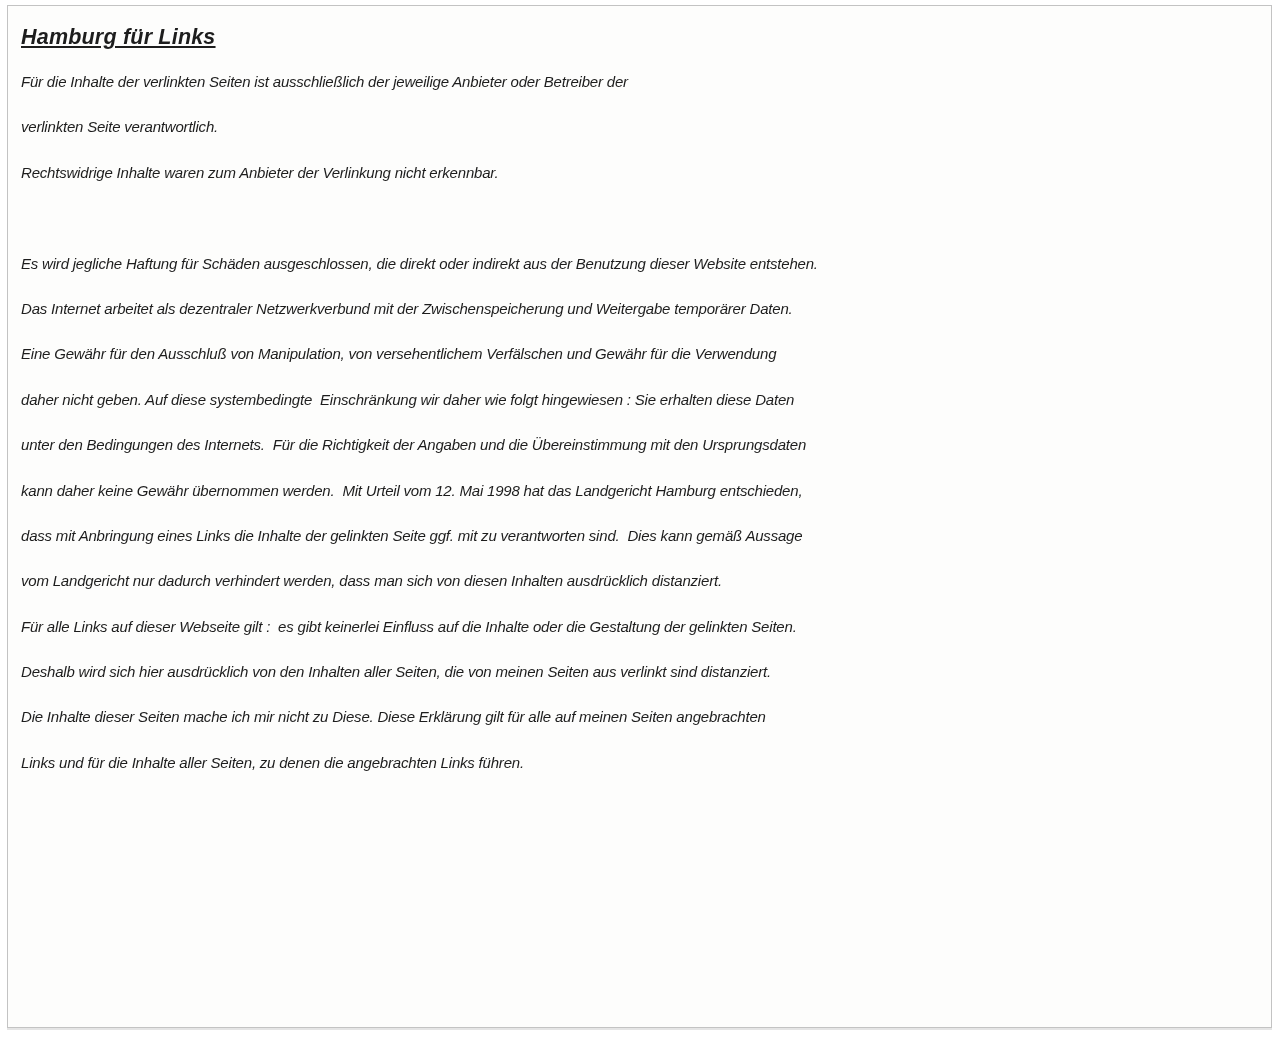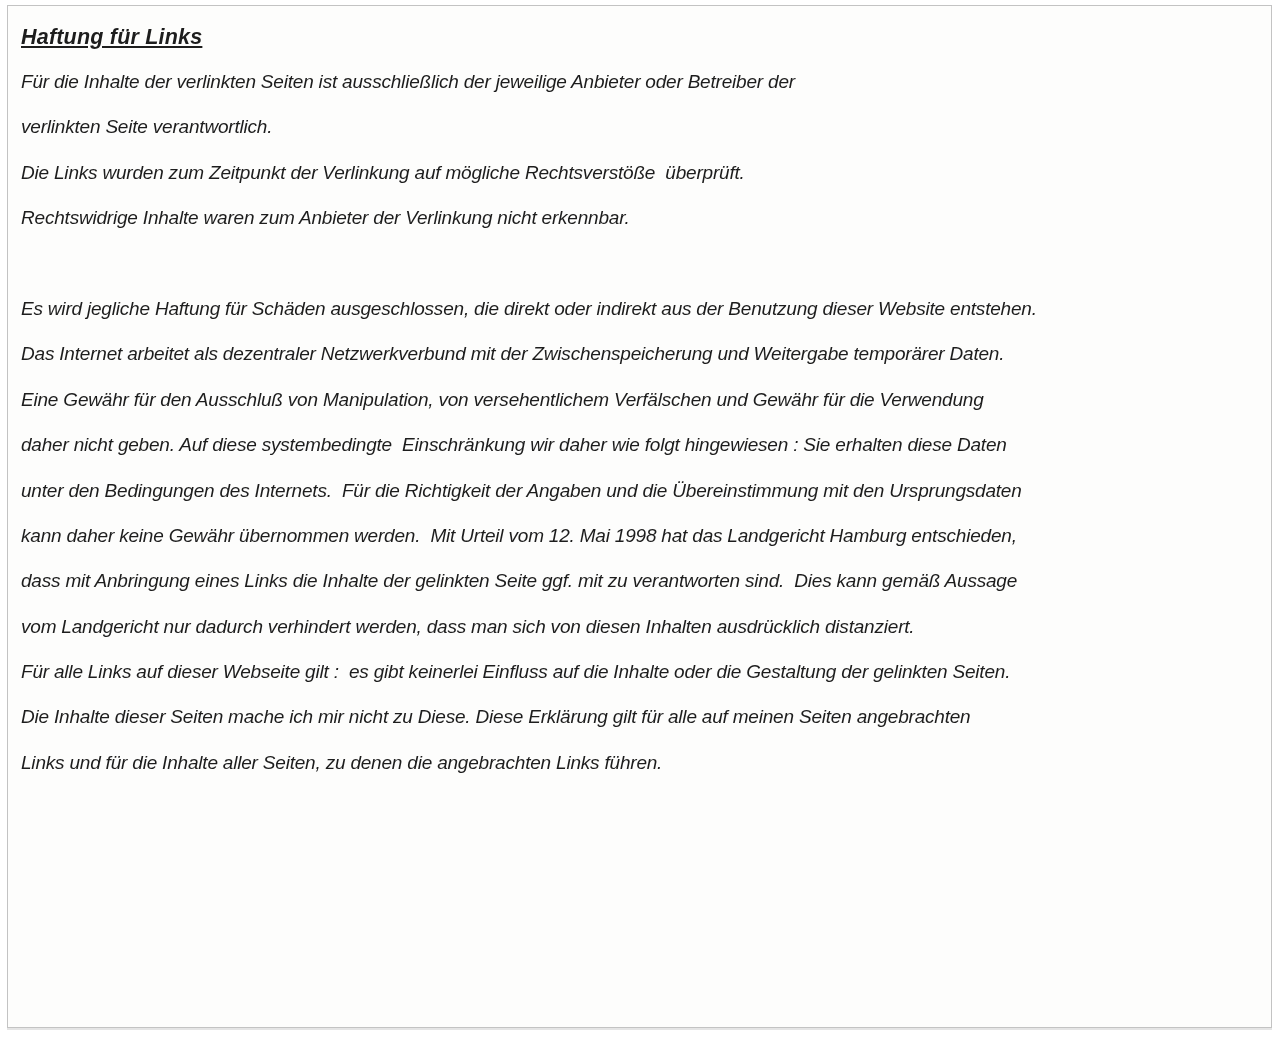--- a/index.html
+++ b/index.html
@@ -33,46 +33,46 @@
     font-weight: bold;
     font-style: italic;
     text-decoration: underline;
     line-height: 44px;
     height: 44px;
     white-space: pre;
     letter-spacing: 0.2px;
   }
   .doc-body { }
   .doc-line {
-    font-size: 19px;
+    font-size: 15px;
     font-style: italic;
     line-height: 45.4px;
     height: 45.4px;
     white-space: pre;
     letter-spacing: -0.2px;
     overflow: hidden;
   }
   .doc-line.blank { }
 </style>
 </head>
 <body>
 
 <div class="doc-frame">
-  <div class="doc-title">Haftung für Links</div>
+  <div class="doc-title">Hamburg für Links</div>
   <div class="doc-body">
       <div class="doc-line">Für die Inhalte der verlinkten Seiten ist ausschließlich der jeweilige Anbieter oder Betreiber der</div>
       <div class="doc-line">verlinkten Seite verantwortlich.</div>
-      <div class="doc-line">Die Links wurden zum Zeitpunkt der Verlinkung auf mögliche Rechtsverstöße  überprüft.</div>
       <div class="doc-line">Rechtswidrige Inhalte waren zum Anbieter der Verlinkung nicht erkennbar.</div>
       <div class="doc-line blank"></div>
       <div class="doc-line">Es wird jegliche Haftung für Schäden ausgeschlossen, die direkt oder indirekt aus der Benutzung dieser Website entstehen.</div>
       <div class="doc-line">Das Internet arbeitet als dezentraler Netzwerkverbund mit der Zwischenspeicherung und Weitergabe temporärer Daten.</div>
       <div class="doc-line">Eine Gewähr für den Ausschluß von Manipulation, von versehentlichem Verfälschen und Gewähr für die Verwendung</div>
       <div class="doc-line">daher nicht geben. Auf diese systembedingte  Einschränkung wir daher wie folgt hingewiesen : Sie erhalten diese Daten</div>
       <div class="doc-line">unter den Bedingungen des Internets.  Für die Richtigkeit der Angaben und die Übereinstimmung mit den Ursprungsdaten</div>
       <div class="doc-line">kann daher keine Gewähr übernommen werden.  Mit Urteil vom 12. Mai 1998 hat das Landgericht Hamburg entschieden,</div>
       <div class="doc-line">dass mit Anbringung eines Links die Inhalte der gelinkten Seite ggf. mit zu verantworten sind.  Dies kann gemäß Aussage</div>
       <div class="doc-line">vom Landgericht nur dadurch verhindert werden, dass man sich von diesen Inhalten ausdrücklich distanziert.</div>
       <div class="doc-line">Für alle Links auf dieser Webseite gilt :  es gibt keinerlei Einfluss auf die Inhalte oder die Gestaltung der gelinkten Seiten.</div>
+      <div class="doc-line">Deshalb wird sich hier ausdrücklich von den Inhalten aller Seiten, die von meinen Seiten aus verlinkt sind distanziert.</div>
       <div class="doc-line">Die Inhalte dieser Seiten mache ich mir nicht zu Diese. Diese Erklärung gilt für alle auf meinen Seiten angebrachten</div>
       <div class="doc-line">Links und für die Inhalte aller Seiten, zu denen die angebrachten Links führen.</div>
     </div>
 </div>
 
 </body></html>

